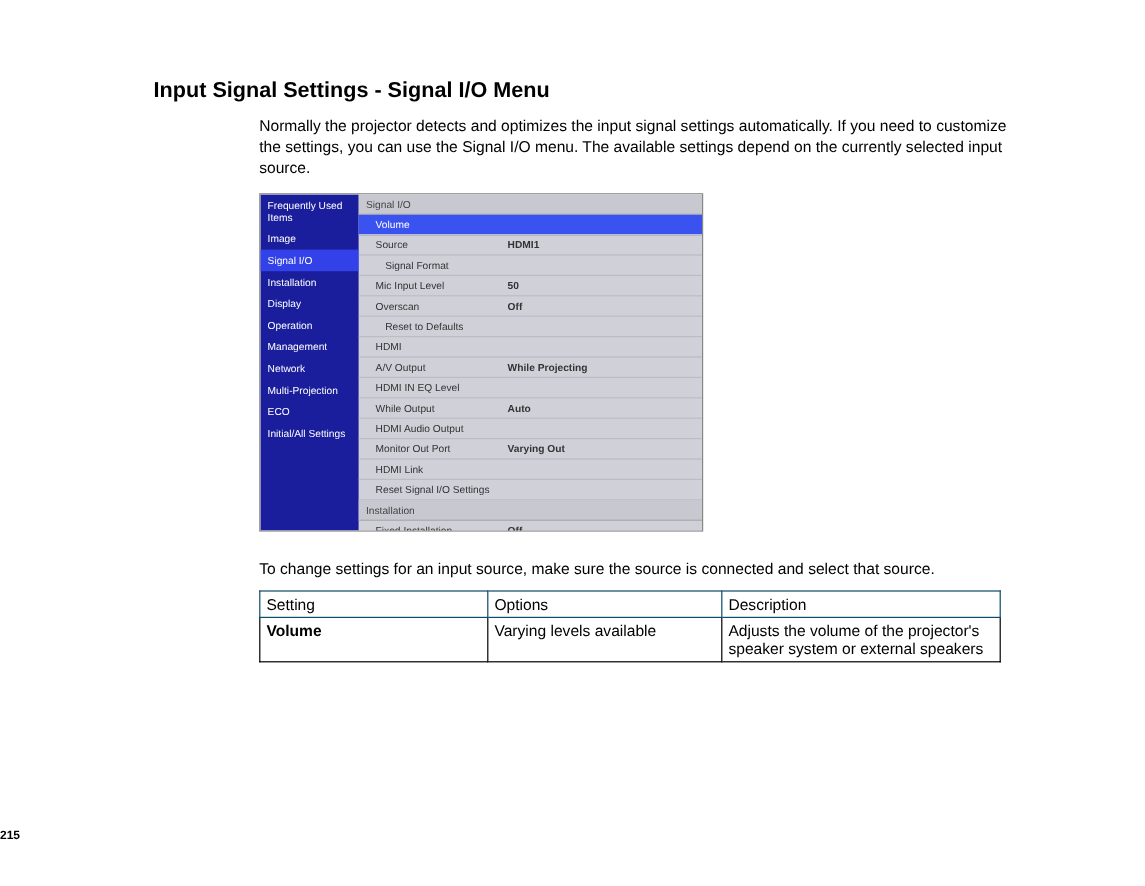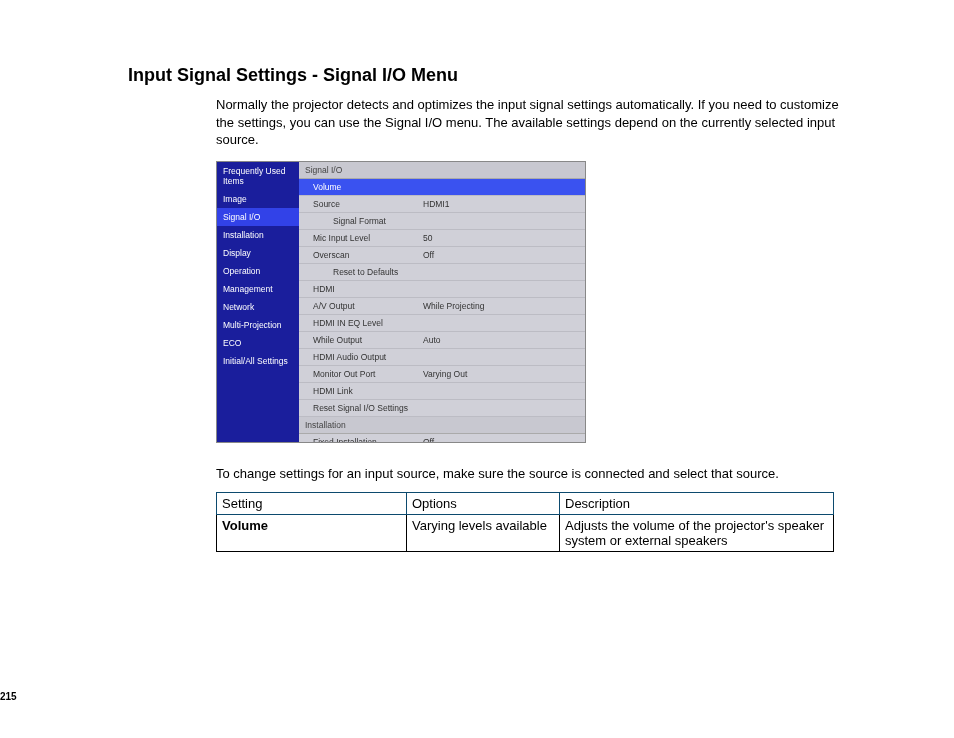--- a/index.html
+++ b/index.html
@@ -59,27 +59,27 @@
       padding: 3px 6px;
       border-bottom: 1px solid #aaa;
       color: #444;
       background: #c8c8d0;
     }
     .menu-right .mrow {
       display: flex;
       padding: 3px 6px 3px 14px;
       border-bottom: 1px solid #bcbcc4;
     }
-    .menu-right .mrow.indent { padding-left: 34px; }
+    .menu-right .mrow.indent { padding-left: 22px; }
     .menu-right .mrow.sel {
       background: #3a52f0;
       color: #fff;
     }
     .menu-right .mlabel { flex: 0 0 110px; }
-    .menu-right .mval { flex: 1; }
+    .menu-right .mval { flex: 1; font-weight: bold; }
     .post {
       margin-left: 88px;
       font-size: 13px;
       line-height: 1.35;
       margin-bottom: 10px;
     }
     table.settings {
       margin-left: 88px;
       border-collapse: collapse;
       font-size: 13px;
@@ -91,21 +91,21 @@
       border: 1px solid #0c4a6e;
       padding: 3px 5px;
       background: #fff;
     }
     table.settings td {
       border: 1px solid #000;
       padding: 3px 5px;
       vertical-align: top;
     }
     .col-setting { width: 190px; }
-    .col-options { width: 153px; }
+    .col-options { width: 195px; }
     .page-num {
       position: absolute;
       bottom: 36px;
       left: 0; right: 0;
       font-size: 10px;
       font-weight: bold;
     }
   </style>
 </head>
 <body>

